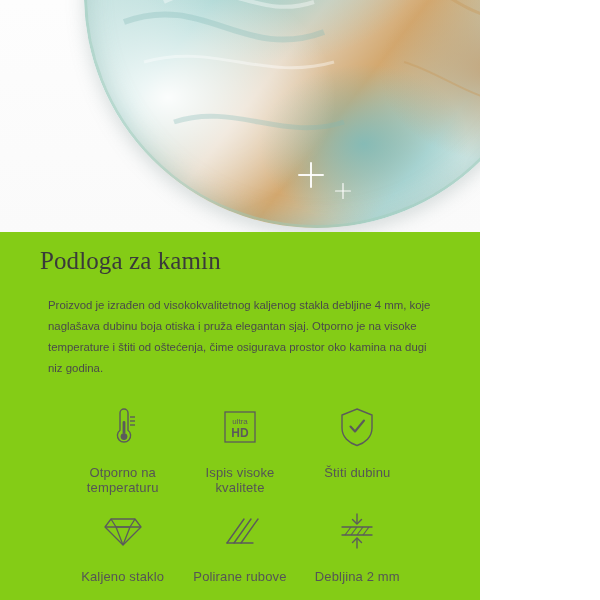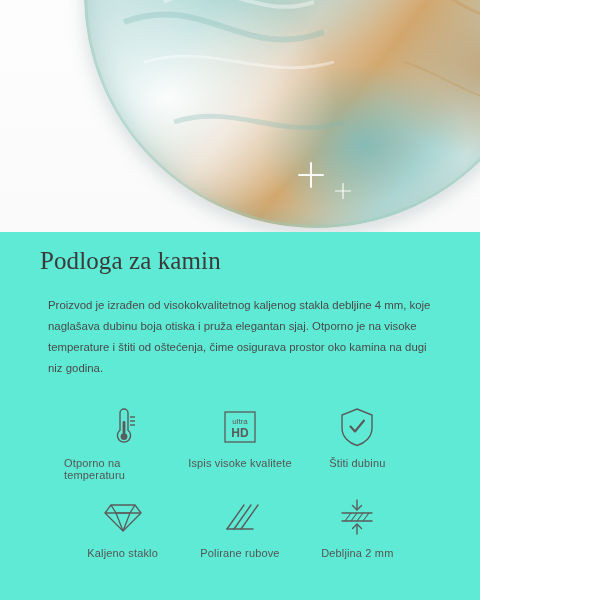--- a/index.html
+++ b/index.html
@@ -10,21 +10,21 @@
     width: 600px;
     height: 600px;
     background: #ffffff;
     font-family: "Liberation Sans", sans-serif;
     overflow: hidden;
   }
   .page {
     position: relative;
     width: 480px;
     height: 600px;
-    background: #5eead4;
+    background: #84cc16;
     overflow: hidden;
   }
 
   
   .hero {
     position: relative;
     width: 600px;
     height: 232px;
     overflow: hidden;
     background: #fbfbfb;
@@ -111,32 +111,34 @@
     display: grid;
     grid-template-columns: repeat(3, 1fr);
     row-gap: 14px;
     padding: 0 24px;
   }
   .feature {
     display: flex;
     flex-direction: column;
     align-items: center;
     justify-content: flex-start;
+    gap: 8px;
   }
   .feature-icon {
     height: 44px;
     display: flex;
     align-items: center;
     justify-content: center;
     color: #5b5b5b;
   }
   .feature-label {
     margin-top: 8px;
-    font-size: 11px;
+    font-size: 13px;
     color: #555;
+    text-align: center;
     letter-spacing: .15px;
   }
   svg { display: block; }
 </style>
 </head>
 <body>
 
 <div class="page">
 
   <div class="hero">

